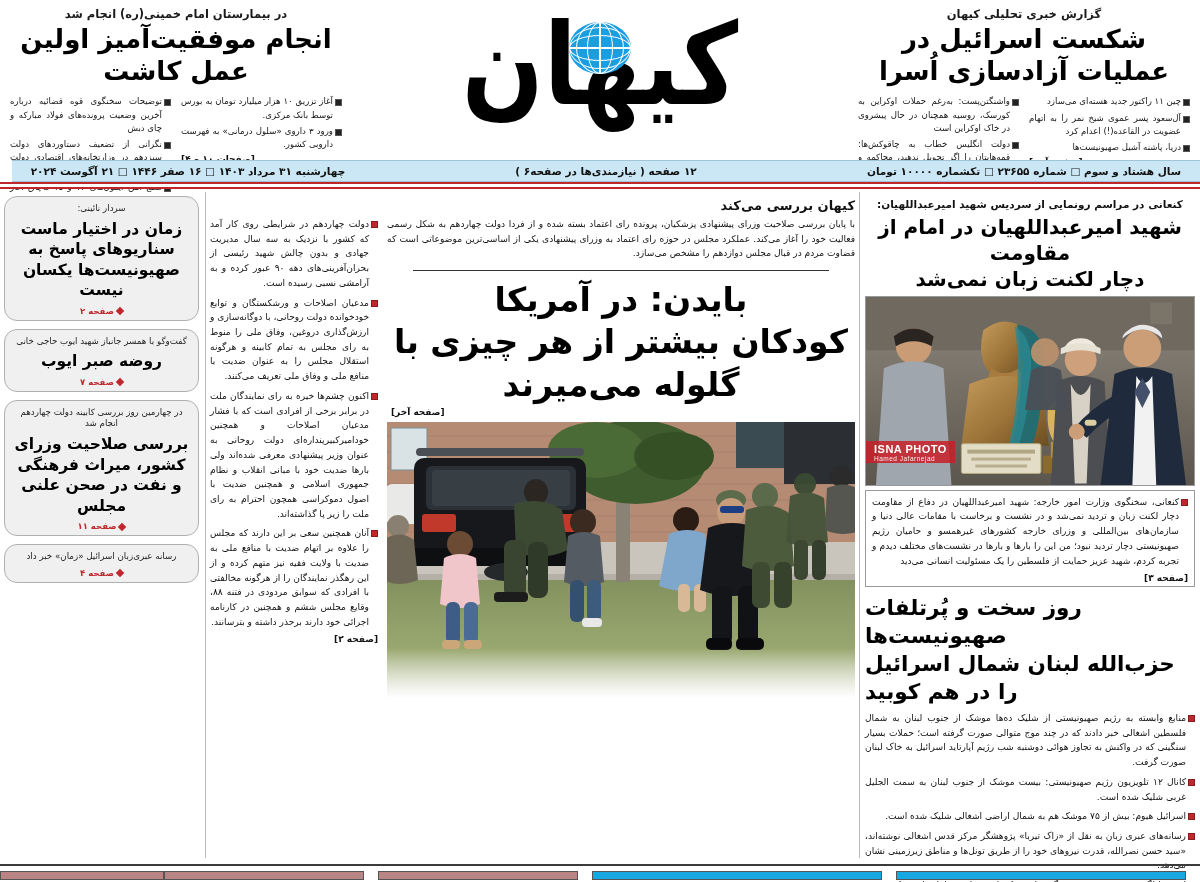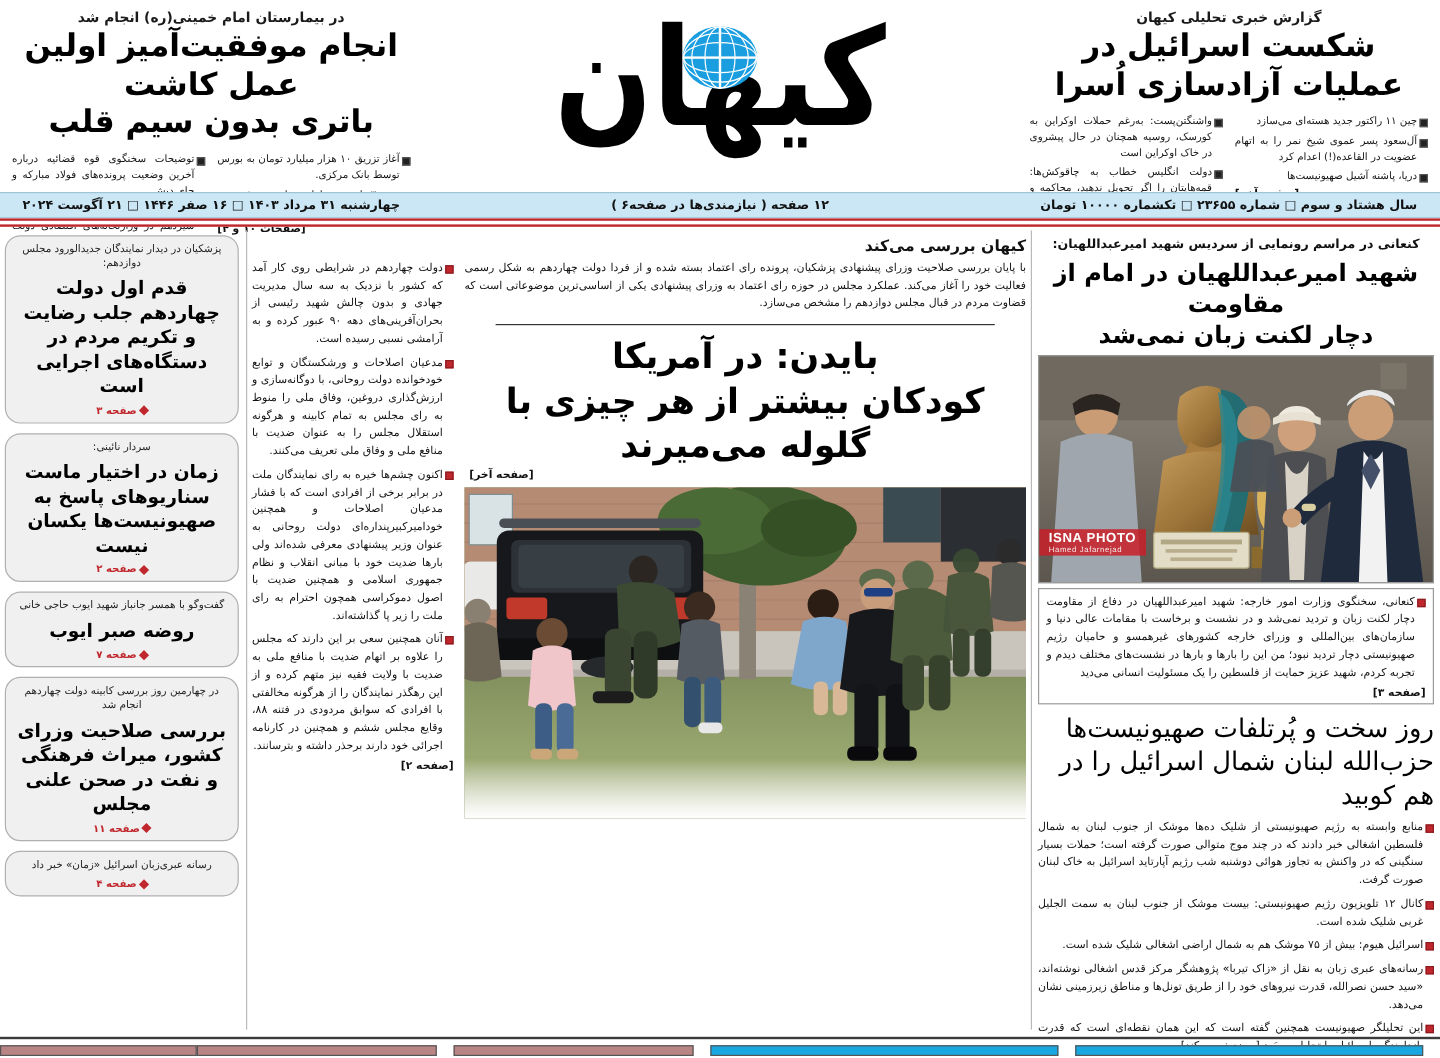--- a/index.html
+++ b/index.html
@@ -82,21 +82,21 @@
     position: absolute; border: 1.6px solid #fff; border-radius: 50%;
     left: 50%; top: 50%;
   }
   .globe .m1 { width: 26px; height: 52px; margin: -26px 0 0 -13px; }
   .globe .m2 { width: 48px; height: 52px; margin: -26px 0 0 -24px; }
   .globe .m3 { width: 62px; height: 26px; margin: -13px 0 0 -31px; border-radius: 50%; }
   .globe .m4 { width: 62px; height: 42px; margin: -21px 0 0 -31px; border-radius: 50%; }
 
   
   .datebar {
-    position: absolute; top: 160px; right: 0; left: 0; height: 22px;
+    position: absolute; top: 160px; right: 0; left: 12px; height: 22px;
     background: #cbe7f5;
     border-top: 1px solid #9ec4d6;
     border-bottom: 1px solid #9ec4d6;
     display: flex; align-items: center; flex-direction: row-reverse;
   }
   .datebar > div { font-size: 10.5px; font-weight: bold; color: #111; }
   .db-right { width: 352px; text-align: center; }
   .db-center { flex: 1; text-align: center; }
   .db-left { width: 352px; text-align: center; }
 
@@ -169,21 +169,21 @@
     width: 5px; height: 5px; background: #c0272d;
     border: 0.5px solid #8a1b1f;
   }
   .para.nb::before { display: none; }
   .endref { font-size: 9px; font-weight: bold; color: #111; text-align: right; }
 
   .hr-thin { border-top: 1.4px solid #333; margin: 9px 26px 8px 26px; }
 
   .second-headline {
     text-align: center; font-weight: bold; color: #000;
-    font-size: 29px; line-height: 1.28; letter-spacing: -0.8px;
+    font-size: 33px; line-height: 1.28; letter-spacing: -0.8px;
   }
   .second-headline span { display: block; }
   .second-ref {
     text-align: left; font-size: 9px; font-weight: bold;
     color: #111; margin-top: 1px; padding-left: 4px;
   }
 
   
   .photo-news {
     margin-top: 5px; width: 100%; height: 276px;
@@ -209,21 +209,21 @@
     text-align: center; font-size: 10.5px; font-weight: bold;
     color: #111; margin: 4px 0 2px 0; line-height: 1.3;
   }
   .lc-headline {
     text-align: center; font-weight: bold; color: #000;
     font-size: 20px; line-height: 1.3; letter-spacing: -0.6px;
   }
   .lc-headline span { display: block; }
   .lc-box { border: 1px solid #9a9a9a; padding: 4px 6px 3px 6px; margin-top: 4px; }
   .lc-headline2 {
-    text-align: right; font-weight: normal; color: #000;
+    text-align: left; font-weight: bold; color: #000;
     font-size: 21.5px; line-height: 1.3; letter-spacing: -0.7px;
     margin-top: 7px;
   }
   .lc-headline2 span { display: block; }
 
   
   .bottomline {
     position: absolute; bottom: 16px; right: 0; left: 0;
     height: 2px; background: #3b3b3b;
   }
@@ -237,21 +237,20 @@
 <body>
 
 <div id="page">
 
   <div class="masthead">
 
     <div class="mast-side">
       <div class="kicker">در بیمارستان امام خمینی(ره) انجام شد</div>
       <div class="mast-headline">
         <span class="l1">انجام موفقیت‌آمیز اولین عمل کاشت</span>
-        <span class="l2">باتری بدون سیم قلب</span>
       </div>
       <div class="bullets-wrap">
         <div class="bullets-col">
           <div class="bullet">توضیحات سخنگوی قوه قضائیه درباره آخرین وضعیت پرونده‌های فولاد مبارکه و چای دبش</div>
           <div class="bullet">نگرانی از تضعیف دستاوردهای دولت سیزدهم در وزارتخانه‌های اقتصادی دولت چهاردهم</div>
           <div class="bullet">قطع آنتن آیفون‌های ۱۴ و ۱۵ قاچاق آغاز شد</div>
         </div>
         <div class="bullets-col">
           <div class="bullet">آغاز تزریق ۱۰ هزار میلیارد تومان به بورس توسط بانک مرکزی.</div>
           <div class="bullet">ورود ۳ داروی «سلول درمانی» به فهرست داروبی کشور.</div>
@@ -296,25 +295,20 @@
     <div class="db-right">چهارشنبه ۳۱ مرداد ۱۴۰۳ □ ۱۶ صفر ۱۴۴۶ □ ۲۱ آگوست ۲۰۲۴</div>
     <div class="db-center">۱۲ صفحه ( نیازمندی‌ها در صفحه۶ )</div>
     <div class="db-left">سال هشتاد و سوم □ شماره ۲۳۶۵۵ □ تکشماره ۱۰۰۰۰ تومان</div>
   </div>
   <div class="redrule"></div>
 
   <div class="content">
 
     <div class="col-right">
 
-      <div class="side-card">
-        <div class="side-kicker">پزشکیان در دیدار نمایندگان جدیدالورود مجلس دوازدهم:</div>
-        <div class="side-title">قدم اول دولت چهاردهم جلب رضایت و تکریم مردم در دستگاه‌های اجرایی است</div>
-        <div class="side-page"><span class="dia"></span><span>صفحه ۳</span></div>
-      </div>
 
       <div class="side-card">
         <div class="side-kicker">سردار نائینی:</div>
         <div class="side-title">زمان در اختیار ماست سناریوهای پاسخ به صهیونیست‌ها یکسان نیست</div>
         <div class="side-page"><span class="dia"></span><span>صفحه ۲</span></div>
       </div>
 
       <div class="side-card">
         <div class="side-kicker">گفت‌وگو با همسر جانباز شهید ایوب حاجی خانی</div>
         <div class="side-title">روضه صبر ایوب</div>

